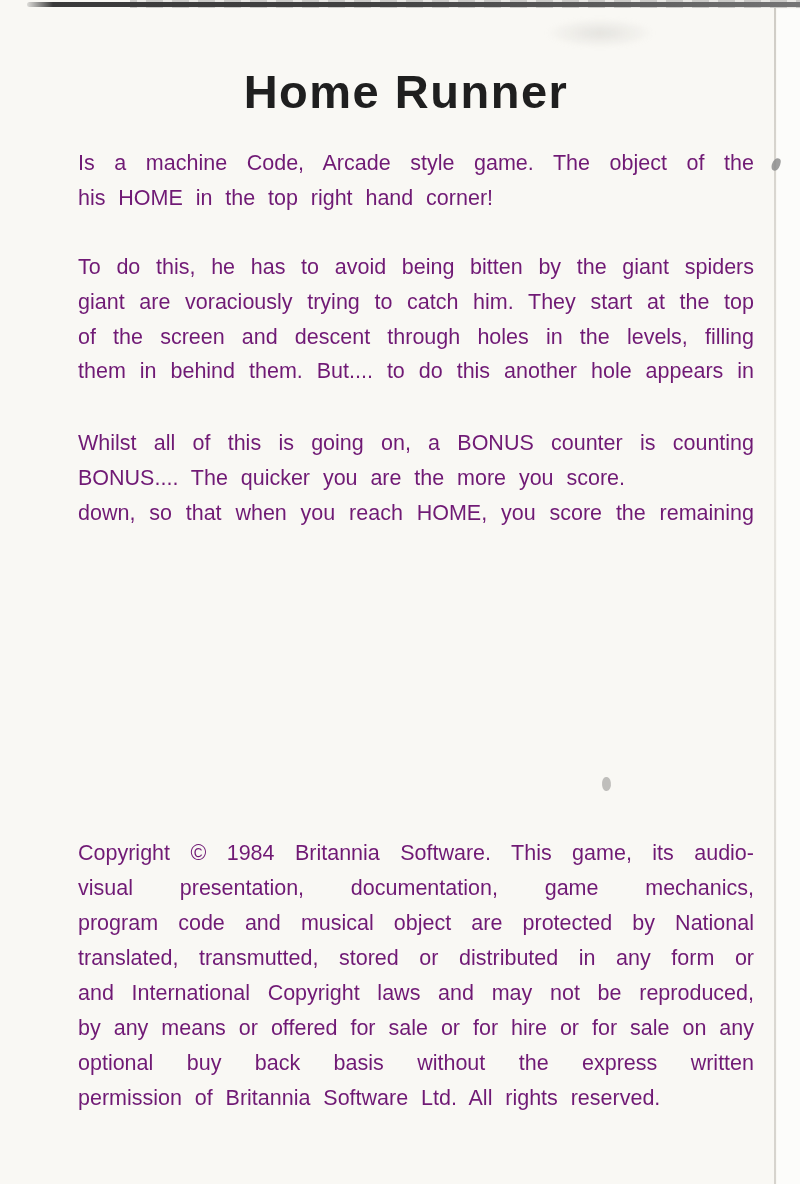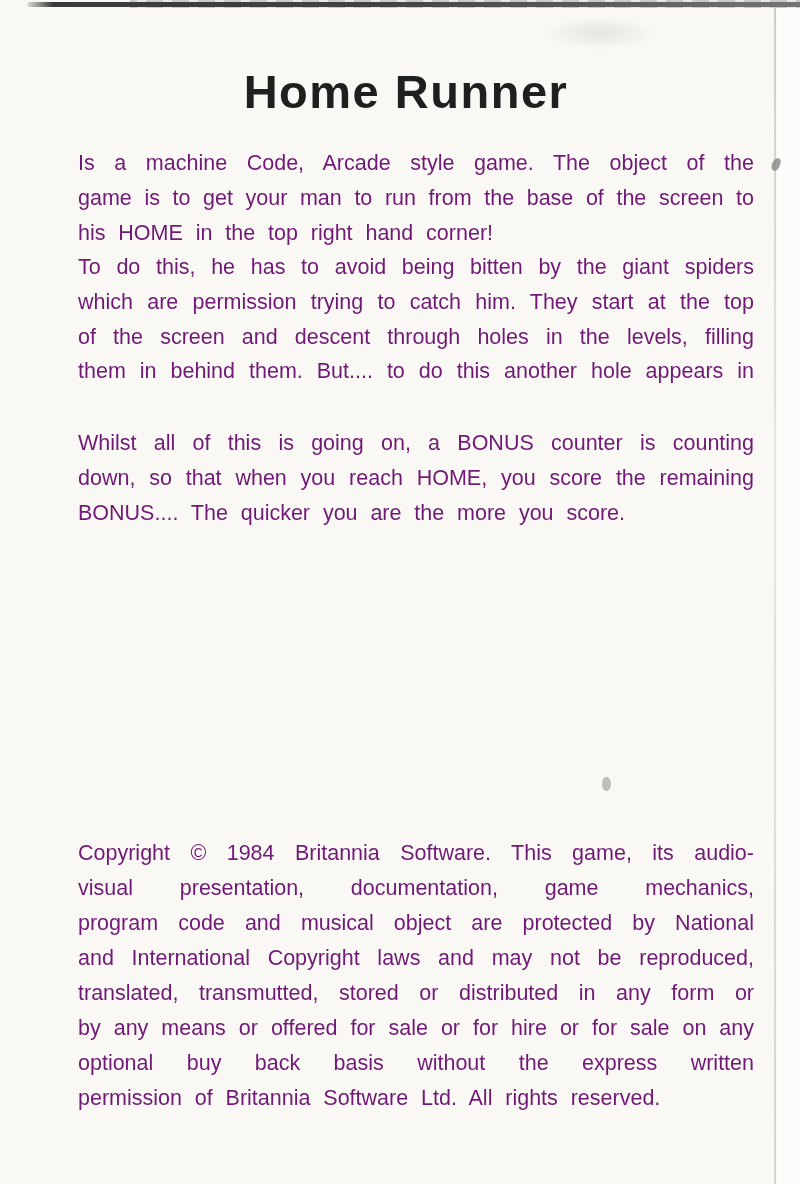--- a/index.html
+++ b/index.html
@@ -121,41 +121,40 @@
   <div class="right-strip"></div>
   <div class="crease"></div>
   <div class="smudge"></div>
   <div class="speck speck-1"></div>
   <div class="speck speck-2"></div>
 
   <h1 class="title">Home Runner</h1>
 
   <div class="textblock para-1">
     <div class="line">Is a machine Code, Arcade style game. The object of the</div>
-    <div class="line">game is to get your man to run from the base of the screen to</div>
     <div class="line wide">his HOME in the top right hand corner!</div>
   </div>
 
   <div class="textblock para-2">
     <div class="line">To do this, he has to avoid being bitten by the giant spiders</div>
-    <div class="line">which are permission trying to catch him. They start at the top</div>
+    <div class="line">giant are voraciously trying to catch him. They start at the top</div>
     <div class="line">of the screen and descent through holes in the levels, filling</div>
     <div class="line">them in behind them. But.... to do this another hole appears in</div>
   </div>
 
   <div class="textblock para-3">
     <div class="line">Whilst all of this is going on, a BONUS counter is counting</div>
+    <div class="line wide">BONUS.... The quicker you are the more you score.</div>
     <div class="line">down, so that when you reach HOME, you score the remaining</div>
-    <div class="line wide">BONUS.... The quicker you are the more you score.</div>
   </div>
 
   <div class="textblock copyright">
     <div class="line">Copyright  © 1984 Britannia Software. This game, its audio-</div>
     <div class="line">visual presentation, documentation, game mechanics,</div>
     <div class="line">program code and musical object are protected by National</div>
+    <div class="line">translated, transmutted, stored or distributed in any form or</div>
     <div class="line">and International Copyright laws and may not be reproduced,</div>
-    <div class="line">translated, transmutted, stored or distributed in any form or</div>
     <div class="line">by any means or offered for sale or for hire or for sale on any</div>
     <div class="line">optional buy back basis without the express written</div>
     <div class="line wide">permission of Britannia Software Ltd. All rights reserved.</div>
   </div>
 
 </div>
 
 </body></html>

